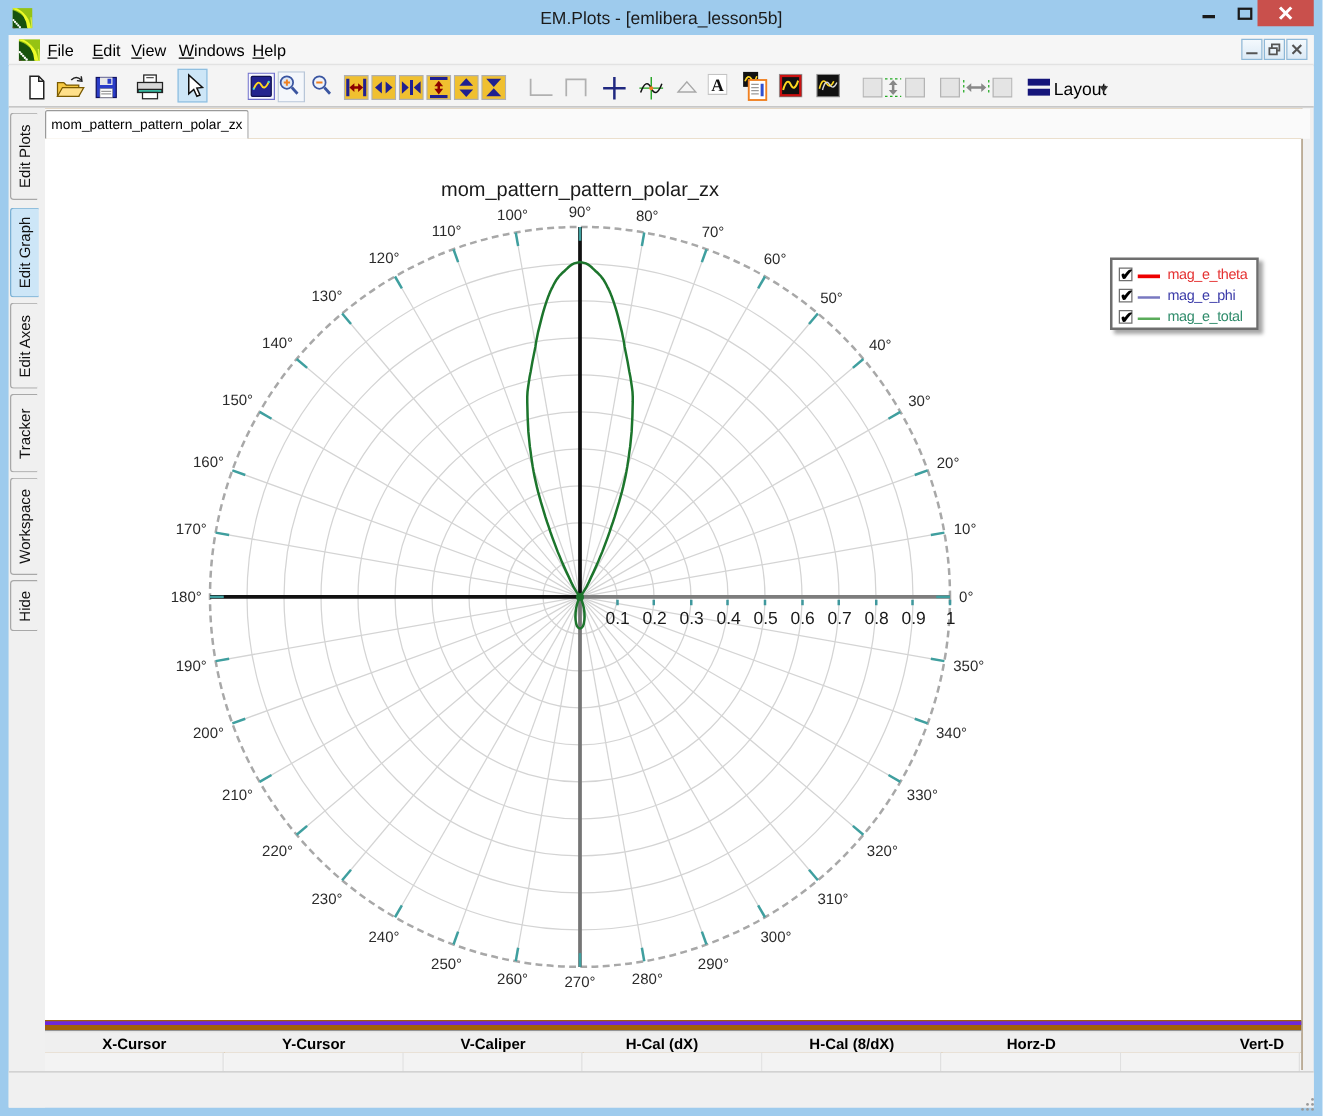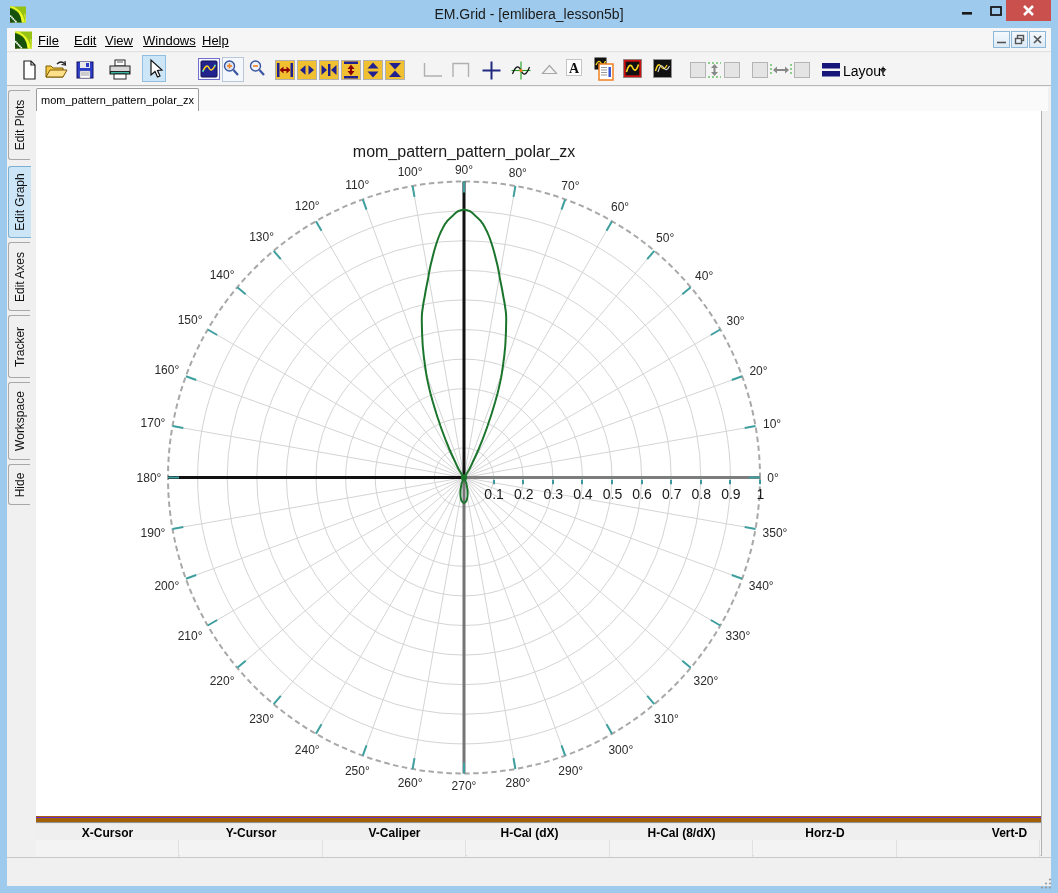--- a/index.html
+++ b/index.html
@@ -7,51 +7,51 @@
 #win { position:absolute; left:0; top:0; width:1058px; height:893px; background:#9ecbed; }
 #titlebar { position:absolute; left:0; top:0; width:1058px; height:28px; }
 #title { position:absolute; left:0; top:6px; width:1058px; text-align:center; font-size:14px; color:#1a1a1a; }
 #ticon { position:absolute; left:10px; top:6px; width:16px; height:17px; }
 .capbtn { position:absolute; top:0; height:21px; text-align:center; }
 #btnmin { left:948px; width:40px; }
 #btnmax { left:976px; width:40px; }
 #btnclose { left:1006px; width:45px; background:#c9504c; }
 #frame { position:absolute; left:7px; top:28px; width:1044px; height:858px; background:#f0f0f0; }
 #menubar { position:absolute; left:0px; top:0px; width:1044px; height:24px; background:#f6f6f6; border-bottom:1px solid #e2e2e2; }
-.menu { position:absolute; top:5px; font-size:13px; color:#000;text-decoration:underline; }
+.menu { position:absolute; top:5px; font-size:13px; color:#000; }
 .menu u { text-decoration:underline; }
 #mdibtns { position:absolute; right:5px; top:3px; }
 .mdib { display:inline-block; width:17px; height:17px; border:1px solid #8eb8d8; background:linear-gradient(#f4f9fd,#dceaf6); color:#666; font-size:11px; font-weight:bold; text-align:center; line-height:16px; vertical-align:top; margin-left:1px; }
 #toolbar { position:absolute; left:0; top:25px; width:1044px; height:33px; background:#f4f4f4; border-bottom:1px solid #b8b8b8; }
 #sidebar { position:absolute; left:0; top:59px; width:29px; height:799px; background:#f0f0f0; }
 .vtab { position:absolute; left:1px; width:22px; background:#f0f0f0; border:1px solid #a8a8a8; border-right:none; border-radius:3px 0 0 3px; }
 .vtab span { position:absolute; left:50%; top:50%; transform:translate(-50%,-50%) rotate(-90deg); white-space:nowrap; font-size:12px; color:#111; }
 .vtab.sel { background:#cde6f7; border-color:#7ab0d4; width:23px; }
 #doc { position:absolute; left:29px; top:59px; width:1006px; height:769px; background:#a16207; border-right:1px solid #b0b0b0; }
 #tabstrip { position:absolute; left:0; top:0; width:1012px; height:24px; background:#fafafa; }
 #doctab { position:absolute; left:0px; top:1px; width:163px; height:23px; background:#fff; border:1px solid #9a9a9a; border-bottom:none; border-radius:2px 2px 0 0; font-size:11px; text-align:center; line-height:22px; color:#000; }
 #plot { position:absolute; left:0; top:24px; width:1005px; height:705px; background:#fff; }
 #legend { position:absolute; left:852px; top:95px; width:119px; height:58px; background:#fff; border:2px solid #6e6e6e; box-shadow:3px 3px 3px rgba(0,0,0,0.35); }
 .lrow { position:absolute; left:0; width:115px; height:17px; }
 .cb { position:absolute; left:5px; top:2px; width:11px; height:11px; border:1px solid #707070; background:#fff; }
 .cb:after { content:"✔"; position:absolute; left:0px; top:-3px; font-size:13px; color:#000; font-weight:bold; }
 .lline { position:absolute; left:20px; top:7px; width:18px; }
 .ltxt { position:absolute; left:44px; top:2px; font-size:11.5px; letter-spacing:-0.3px; }
-#mtable { position:absolute; left:0px; top:730px; width:1005px; height:36px; border-top:1px solid #6d28d9; }
+#mtable { position:absolute; left:0px; top:730px; width:1005px; height:36px; border-top:3px solid #6d28d9; }
 #mhead { position:absolute; left:0px; top:4px; width:1005px; height:18px; background:#efefef; border-top:2px groove #e8e8e8; }
 .mh { position:absolute; top:2px; width:143px; text-align:center; font-size:12px; font-weight:bold; color:#000; }
 #mrow { position:absolute; left:0px; top:22px; width:1005px; height:16px; background:#f5f5f5; border-bottom:1px solid #d8d8d8; }
 .mc { position:absolute; top:0; width:143px; height:17px; border-right:1px solid #e0e0e0; background:#f3f3f3; }
 #bottomstrip { position:absolute; left:0px; top:829px; width:1044px; height:29px; background:#f0f0f0; border-top:1px solid #c8c8c8; }
 </style>
 </head>
 <body>
 <div id="win">
   <div id="titlebar">
-    <div id="title">EM.Grid - [emlibera_lesson5b]</div>
+    <div id="title">EM.Plots - [emlibera_lesson5b]</div>
     <svg id="ticon" viewBox="0 0 16 16">
         <rect width="16" height="16" fill="#96c313"></rect>
         <path d="M0 1.5 Q7.5 4 10.5 9 Q12.5 13 12.5 16 L0 16 Z" fill="#17520d"></path>
         <path d="M3.5 0 Q10 3.5 12.8 9 Q14.3 12.5 14.8 16 L11.8 16 Q11.3 10.5 8.7 6.2 Q6.2 2.2 0 0.7 L0 0 Z" fill="#ecfa28"></path>
         <path d="M15.2 7 Q15.9 11 16 16 L15 16 Q14.9 11 14.2 7.5 Z" fill="#d8ec40"></path>
         <circle cx="0.7" cy="9.6" r="0.9" fill="#fff"></circle>
         <circle cx="2" cy="11" r="0.9" fill="#fff"></circle>
         <circle cx="3.3" cy="12.4" r="0.9" fill="#fff"></circle>
         <circle cx="4.6" cy="13.8" r="0.9" fill="#fff"></circle>
         <circle cx="5.9" cy="15.2" r="0.9" fill="#fff"></circle>
@@ -414,20 +414,43 @@
 <text x="606.1" y="388.3" text-anchor="middle" font-size="14" fill="#1a1a1a">0.6</text>
 <text x="635.7" y="388.3" text-anchor="middle" font-size="14" fill="#1a1a1a">0.7</text>
 <text x="665.3" y="388.3" text-anchor="middle" font-size="14" fill="#1a1a1a">0.8</text>
 <text x="694.9" y="388.3" text-anchor="middle" font-size="14" fill="#1a1a1a">0.9</text>
 <text x="724.5" y="388.3" text-anchor="middle" font-size="14" fill="#1a1a1a">1</text>
 <text x="428.0" y="46" text-anchor="middle" font-size="16" fill="#1a1a1a">mom_pattern_pattern_polar_zx</text>
 <path d="M428.0 366.5 L430.8 362.5 L433.2 358.5 L435.2 354.5 L437.0 350.5 L438.9 346.5 L440.7 342.5 L442.5 338.5 L444.1 334.5 L445.8 330.5 L447.3 326.5 L448.8 322.5 L450.3 318.5 L451.7 314.5 L453.0 310.5 L454.4 306.5 L455.7 302.5 L456.9 298.5 L458.1 294.5 L459.3 290.5 L460.4 286.5 L461.5 282.5 L462.5 278.5 L463.4 274.5 L464.3 270.5 L465.1 266.5 L465.8 262.5 L466.4 258.5 L467.0 254.5 L467.5 250.5 L468.1 246.5 L468.5 242.5 L468.9 238.5 L469.3 234.5 L469.5 230.5 L469.7 226.5 L469.9 222.5 L470.0 218.5 L470.1 214.5 L470.2 210.5 L470.2 206.5 L470.0 202.5 L469.5 198.5 L468.9 194.5 L468.3 190.5 L467.5 186.5 L466.8 182.5 L466.1 178.5 L465.3 174.5 L464.5 170.5 L463.7 166.5 L463.1 162.5 L462.3 158.5 L461.5 154.5 L460.5 150.5 L459.5 146.5 L458.5 142.5 L457.4 138.5 L456.2 134.5 L454.9 130.5 L453.5 126.5 L452.9 125.0 L452.5 123.9 L452.0 122.9 L451.6 121.8 L451.1 120.8 L450.6 119.7 L450.0 118.7 L449.5 117.6 L449.0 116.6 L448.4 115.5 L447.8 114.4 L447.2 113.4 L446.5 112.3 L445.7 111.3 L444.9 110.2 L444.0 109.2 L442.9 108.1 L441.8 107.0 L440.6 106.0 L439.5 104.9 L438.4 103.9 L437.3 102.8 L436.1 101.8 L434.6 100.7 L432.7 99.7 L428.0 98.6 L423.3 99.7 L421.4 100.7 L419.9 101.8 L418.7 102.8 L417.6 103.9 L416.5 104.9 L415.4 106.0 L414.2 107.0 L413.1 108.1 L412.0 109.2 L411.1 110.2 L410.3 111.3 L409.5 112.3 L408.8 113.4 L408.2 114.4 L407.6 115.5 L407.0 116.6 L406.5 117.6 L406.0 118.7 L405.4 119.7 L404.9 120.8 L404.4 121.8 L404.0 122.9 L403.5 123.9 L403.1 125.0 L402.5 126.5 L401.1 130.5 L399.8 134.5 L398.6 138.5 L397.5 142.5 L396.5 146.5 L395.5 150.5 L394.5 154.5 L393.7 158.5 L392.9 162.5 L392.3 166.5 L391.5 170.5 L390.7 174.5 L389.9 178.5 L389.2 182.5 L388.5 186.5 L387.7 190.5 L387.1 194.5 L386.5 198.5 L386.0 202.5 L385.8 206.5 L385.8 210.5 L385.9 214.5 L386.0 218.5 L386.1 222.5 L386.3 226.5 L386.5 230.5 L386.7 234.5 L387.1 238.5 L387.5 242.5 L387.9 246.5 L388.5 250.5 L389.0 254.5 L389.6 258.5 L390.2 262.5 L390.9 266.5 L391.7 270.5 L392.6 274.5 L393.5 278.5 L394.5 282.5 L395.6 286.5 L396.7 290.5 L397.9 294.5 L399.1 298.5 L400.3 302.5 L401.6 306.5 L403.0 310.5 L404.3 314.5 L405.7 318.5 L407.2 322.5 L408.7 326.5 L410.2 330.5 L411.9 334.5 L413.5 338.5 L415.3 342.5 L417.1 346.5 L419.0 350.5 L420.8 354.5 L422.8 358.5 L425.2 362.5 L428.0 366.5" fill="none" stroke="#1c752c" stroke-width="2"></path>
 <path d="M428 366.5 C423.9 374 423.5 385 425.6 389.9 Q428 393.8 430.4 389.9 C432.5 385 432.1 374 428 366.5" fill="none" stroke="#1c752c" stroke-width="2"></path>
 <circle cx="428" cy="366.5" r="3.2" fill="#1c752c"></circle>
 </svg>
+        <div id="legend">
+          <div class="lrow" style="top:4px">
+              <span class="cb"></span>
+              <svg class="lline" height="4">
+                <line x1="0" y1="2" x2="18" y2="2" stroke="#ee0000" stroke-width="3"></line>
+              </svg>
+              <span class="ltxt" style="color:#e53030">mag_e_theta</span>
+            </div>
+          <div class="lrow" style="top:21px">
+              <span class="cb"></span>
+              <svg class="lline" height="4">
+                <line x1="0" y1="2" x2="18" y2="2" stroke="#7878c0" stroke-width="2"></line>
+              </svg>
+              <span class="ltxt" style="color:#3a3aa8">mag_e_phi</span>
+            </div>
+          <div class="lrow" style="top:38px">
+              <span class="cb"></span>
+              <svg class="lline" height="4">
+                <line x1="0" y1="2" x2="18" y2="2" stroke="#5aab5a" stroke-width="2"></line>
+              </svg>
+              <span class="ltxt" style="color:#2e8b6a">mag_e_total</span>
+            </div>
+        </div>
       </div>
       <div id="mtable">
         <div id="mhead">
             <div class="mh" style="left:0.0px">X-Cursor</div>
             <div class="mh" style="left:143.5px">Y-Cursor</div>
             <div class="mh" style="left:287.0px">V-Caliper</div>
             <div class="mh" style="left:422px">H-Cal (dX)</div>
             <div class="mh" style="left:574.0px">H-Cal (8/dX)</div>
             <div class="mh" style="left:717.5px">Horz-D</div>
             <div class="mh" style="left:902px">Vert-D</div>

